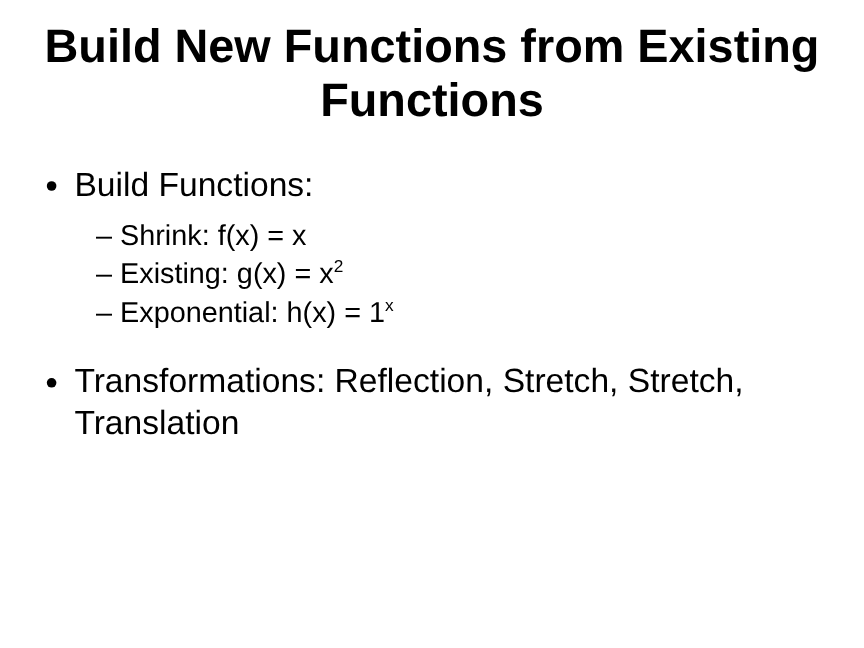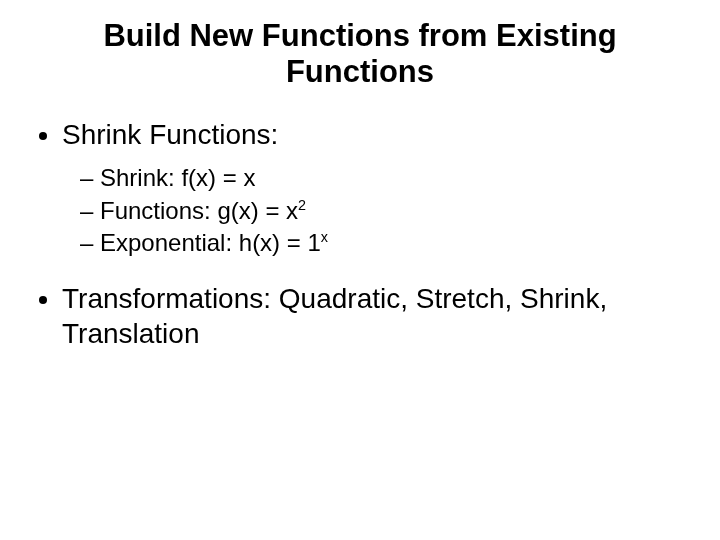--- a/index.html
+++ b/index.html
@@ -12,21 +12,21 @@
     color: #000000;
   }
   .slide {
     box-sizing: border-box;
     width: 720px;
     height: 540px;
     padding: 18px 36px 0 36px;
   }
   .title {
     font-weight: bold;
-    font-size: 31px;
+    font-size: 39px;
     line-height: 1.15;
     text-align: center;
     margin: 0 0 28px 0;
   }
   ul.level1 {
     list-style: disc;
     margin: 0;
     padding-left: 26px;
     font-size: 28px;
     line-height: 1.25;
@@ -51,30 +51,30 @@
   }
 </style>
 </head>
 <body>
 
 <div class="slide">
   <h1 class="title">Build New Functions from Existing Functions</h1>
 
   <ul class="level1">
     <li>
-      <span>Shrink Functions:</span>
+      <span>Build Functions:</span>
       <ul class="level2">
         <li>
           <span>Shrink: f(x) = x</span>
         </li>
         <li>
-          <span>Functions: g(x) = x</span><sup>2</sup>
+          <span>Existing: g(x) = x</span><sup>2</sup>
         </li>
         <li>
           <span>Exponential: h(x) = 1</span><sup>x</sup>
         </li>
       </ul>
     </li>
     <li>
-      <span>Transformations: Quadratic, Stretch, Shrink, Translation</span>
+      <span>Transformations: Reflection, Stretch, Stretch, Translation</span>
     </li>
   </ul>
 </div>
 
 </body></html>

